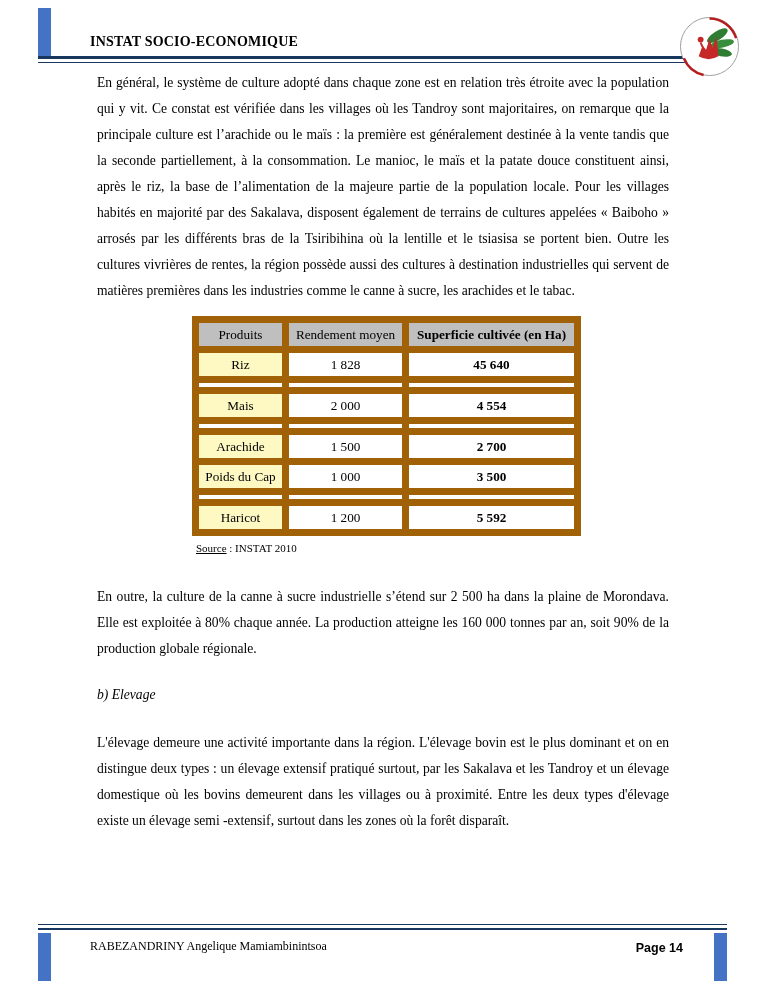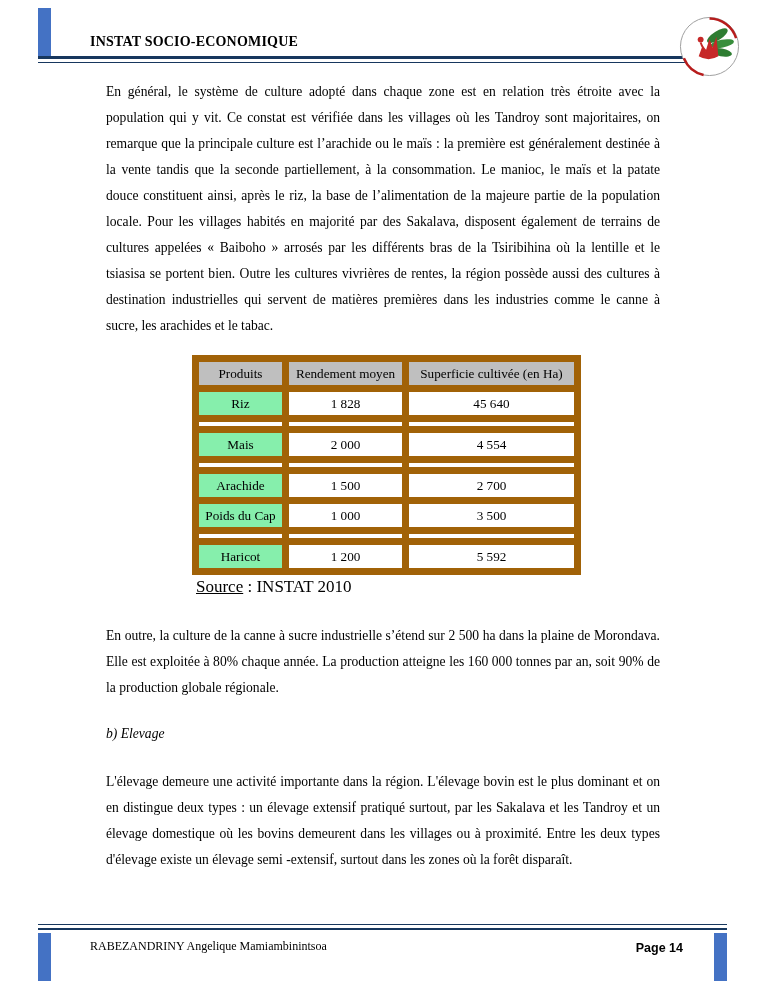--- a/index.html
+++ b/index.html
@@ -20,32 +20,32 @@
   .rule-h1 { top: 56px; height: 3px; }
   .rule-h2 { top: 62px; height: 1px; }
   .rule-f1 { top: 924px; height: 1px; }
   .rule-f2 { top: 928px; height: 2px; }
   .header-title { position: absolute; left: 90px; top: 34px; font-weight: 700; font-size: 14px; letter-spacing: 0.2px; }
   .logo { position: absolute; left: 678px; top: 15px; width: 63px; height: 63px; }
   .content {
     position: absolute; left: 90px; top: 63px; width: 586px;
     font-size: 13.6px; line-height: 26px; text-align: justify;
   }
-  p { margin: 16px; }
+  p { margin: 7px; }
   .caption { font-weight: 700; margin-top: 24px; text-align: left; }
   table.data { border-collapse: collapse; margin: 12px 0 0 102px; font-size: 13.2px; line-height: 19px; }
   table.data td { border: 7px solid #a16207; text-align: center; padding: 2px 5px; }
   td.col1 { width: 90px; }
   td.col2 { width: 120px; }
-  td.col3 { width: 172px; }
+  td.col3 { width: 172px; font-weight: bold; }
   tr.head td { background: #bfbfbf; }
-  td.prod { background: #86efac; }
+  td.prod { background: #fef9c3; }
   tr.sp td { height: 11px; padding: 0; }
   tr.sp td.prod { background: #ffffff; }
-  .source { margin: 2px 0 0 106px; text-align: left; font-size: 17px; line-height: 20px; }
+  .source { margin: 2px 0 0 106px; text-align: left; font-size: 11px; line-height: 20px; }
   .source .u { text-decoration: underline; }
   .p3 { margin-top: 26px; }
   .sec { font-style: italic; margin-top: 20px; text-align: left; }
   .p4 { margin-top: 22px; }
   .footer-author { position: absolute; left: 90px; top: 939px; font-size: 12px; }
   .footer-page { position: absolute; right: 82px; top: 941px; font-family: "Liberation Sans", sans-serif; font-weight: 700; font-size: 12.5px; }
 </style>
 </head>
 <body>
 

